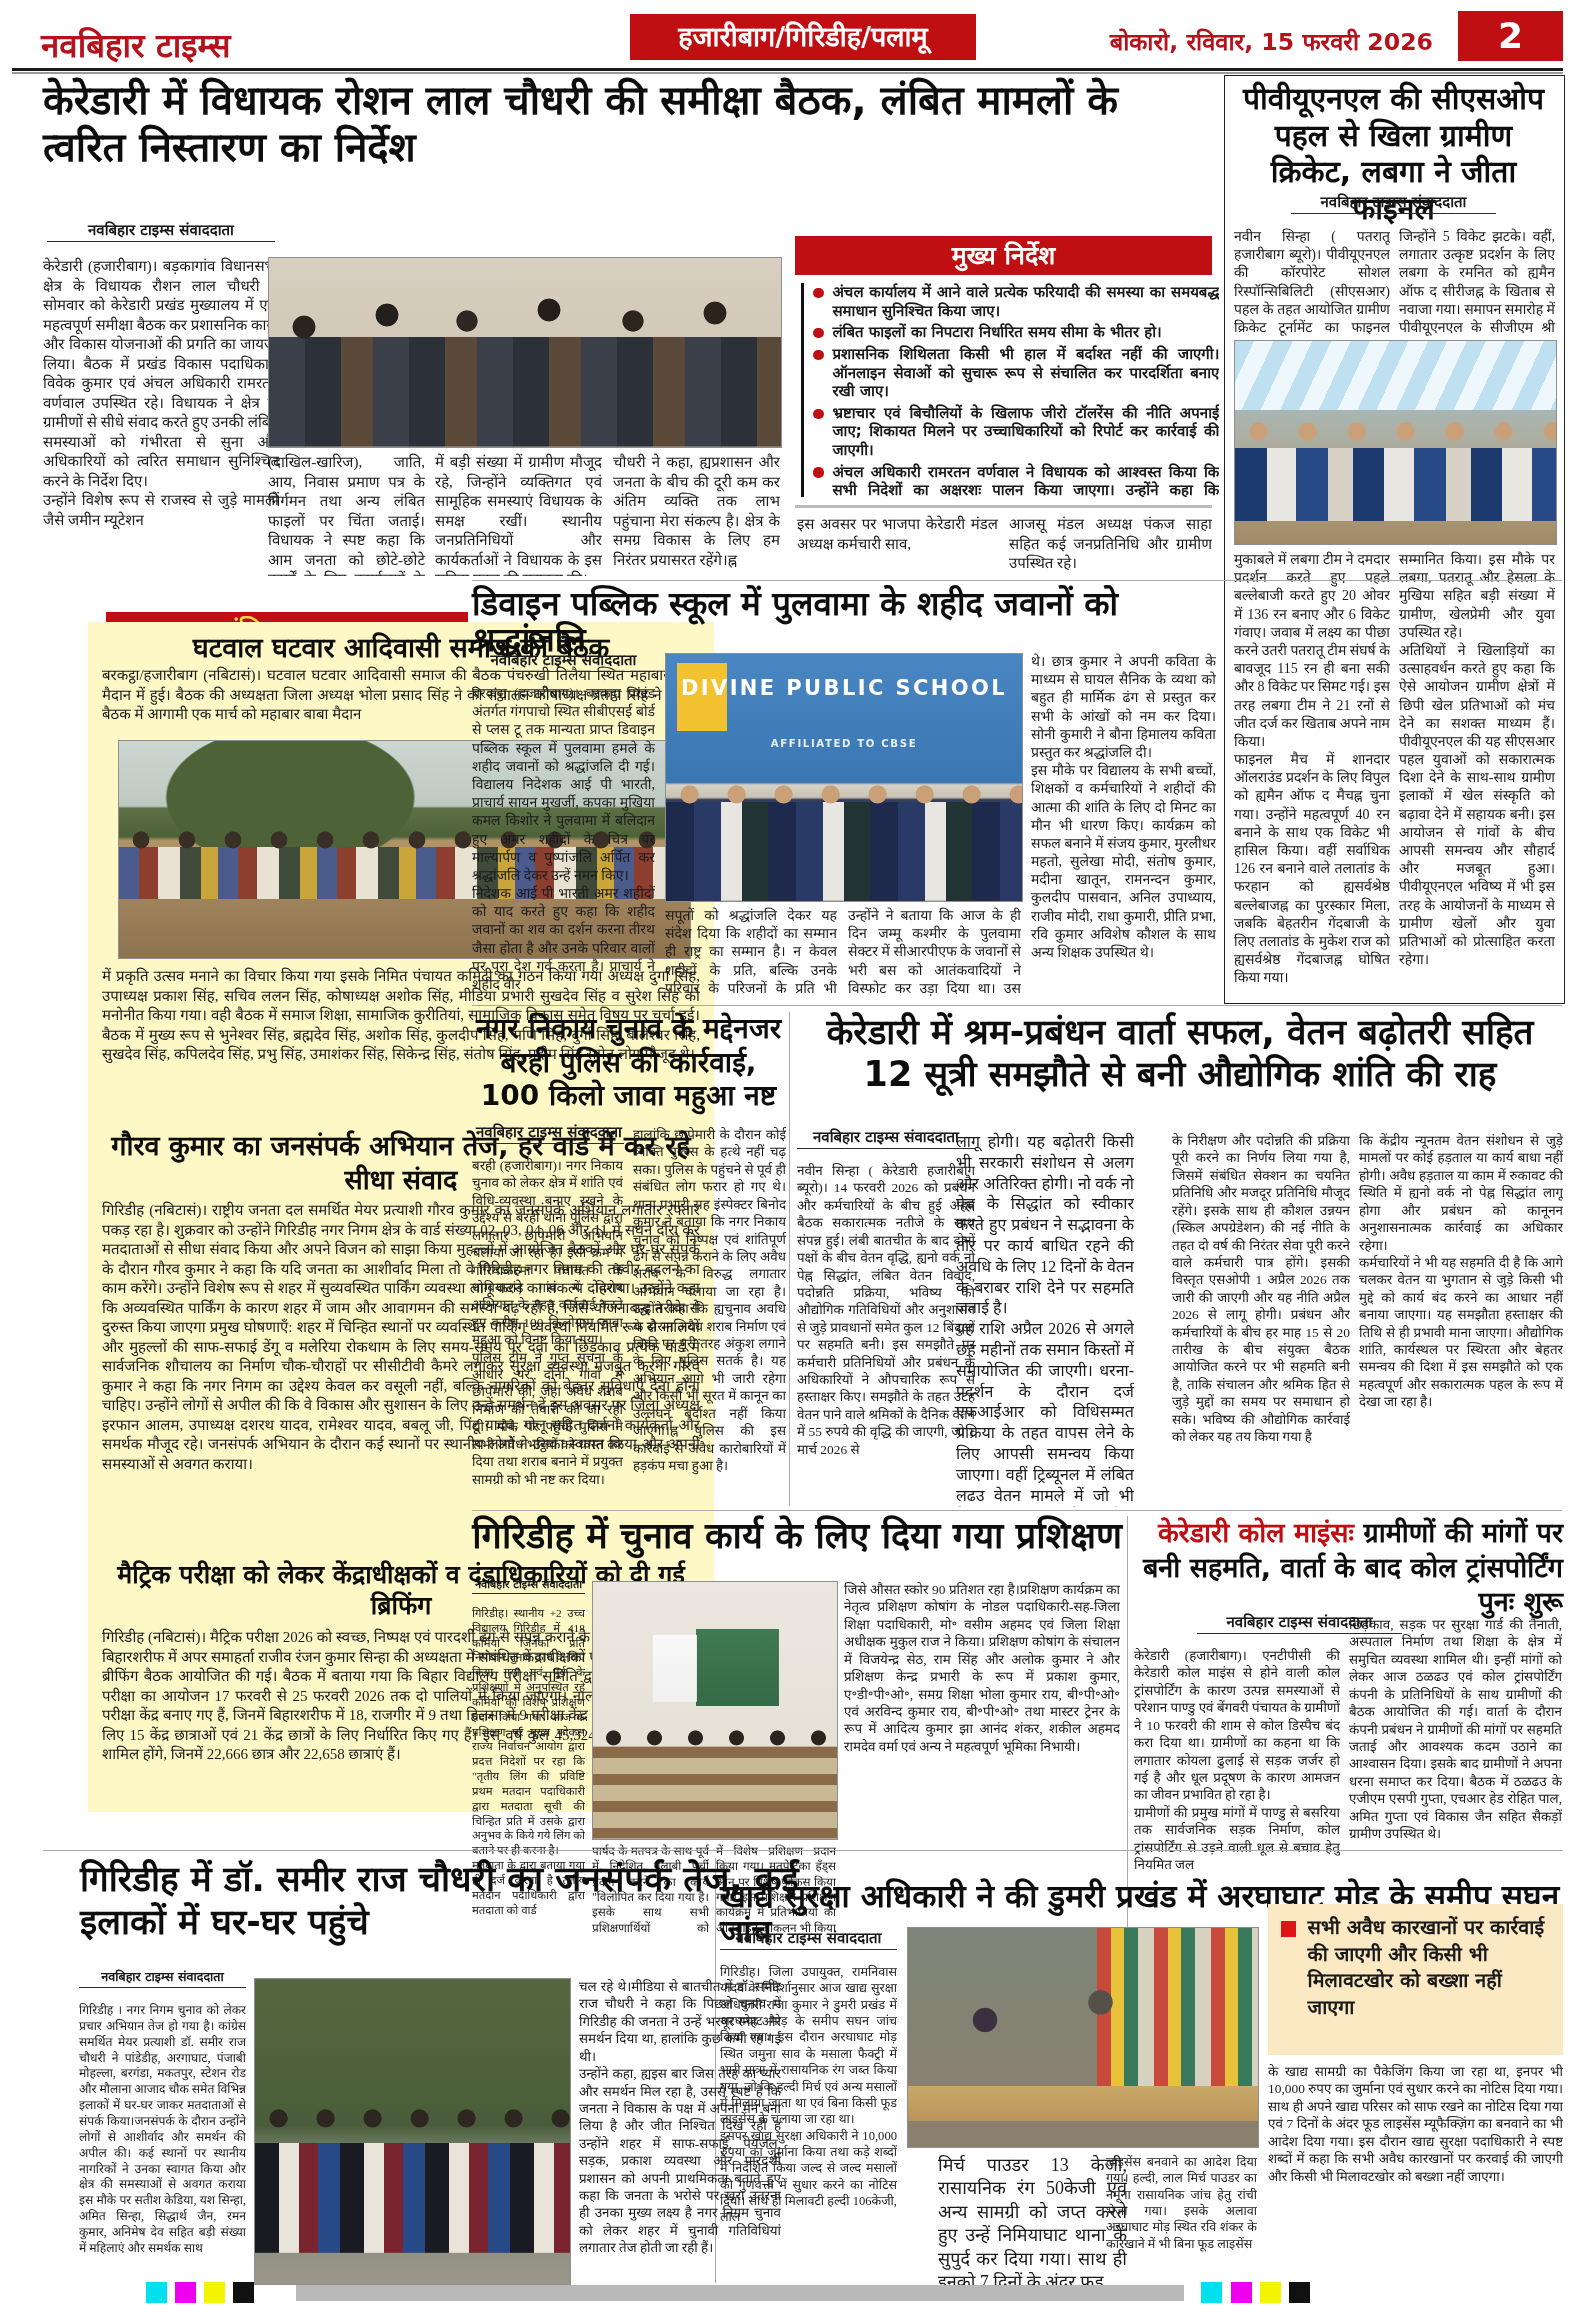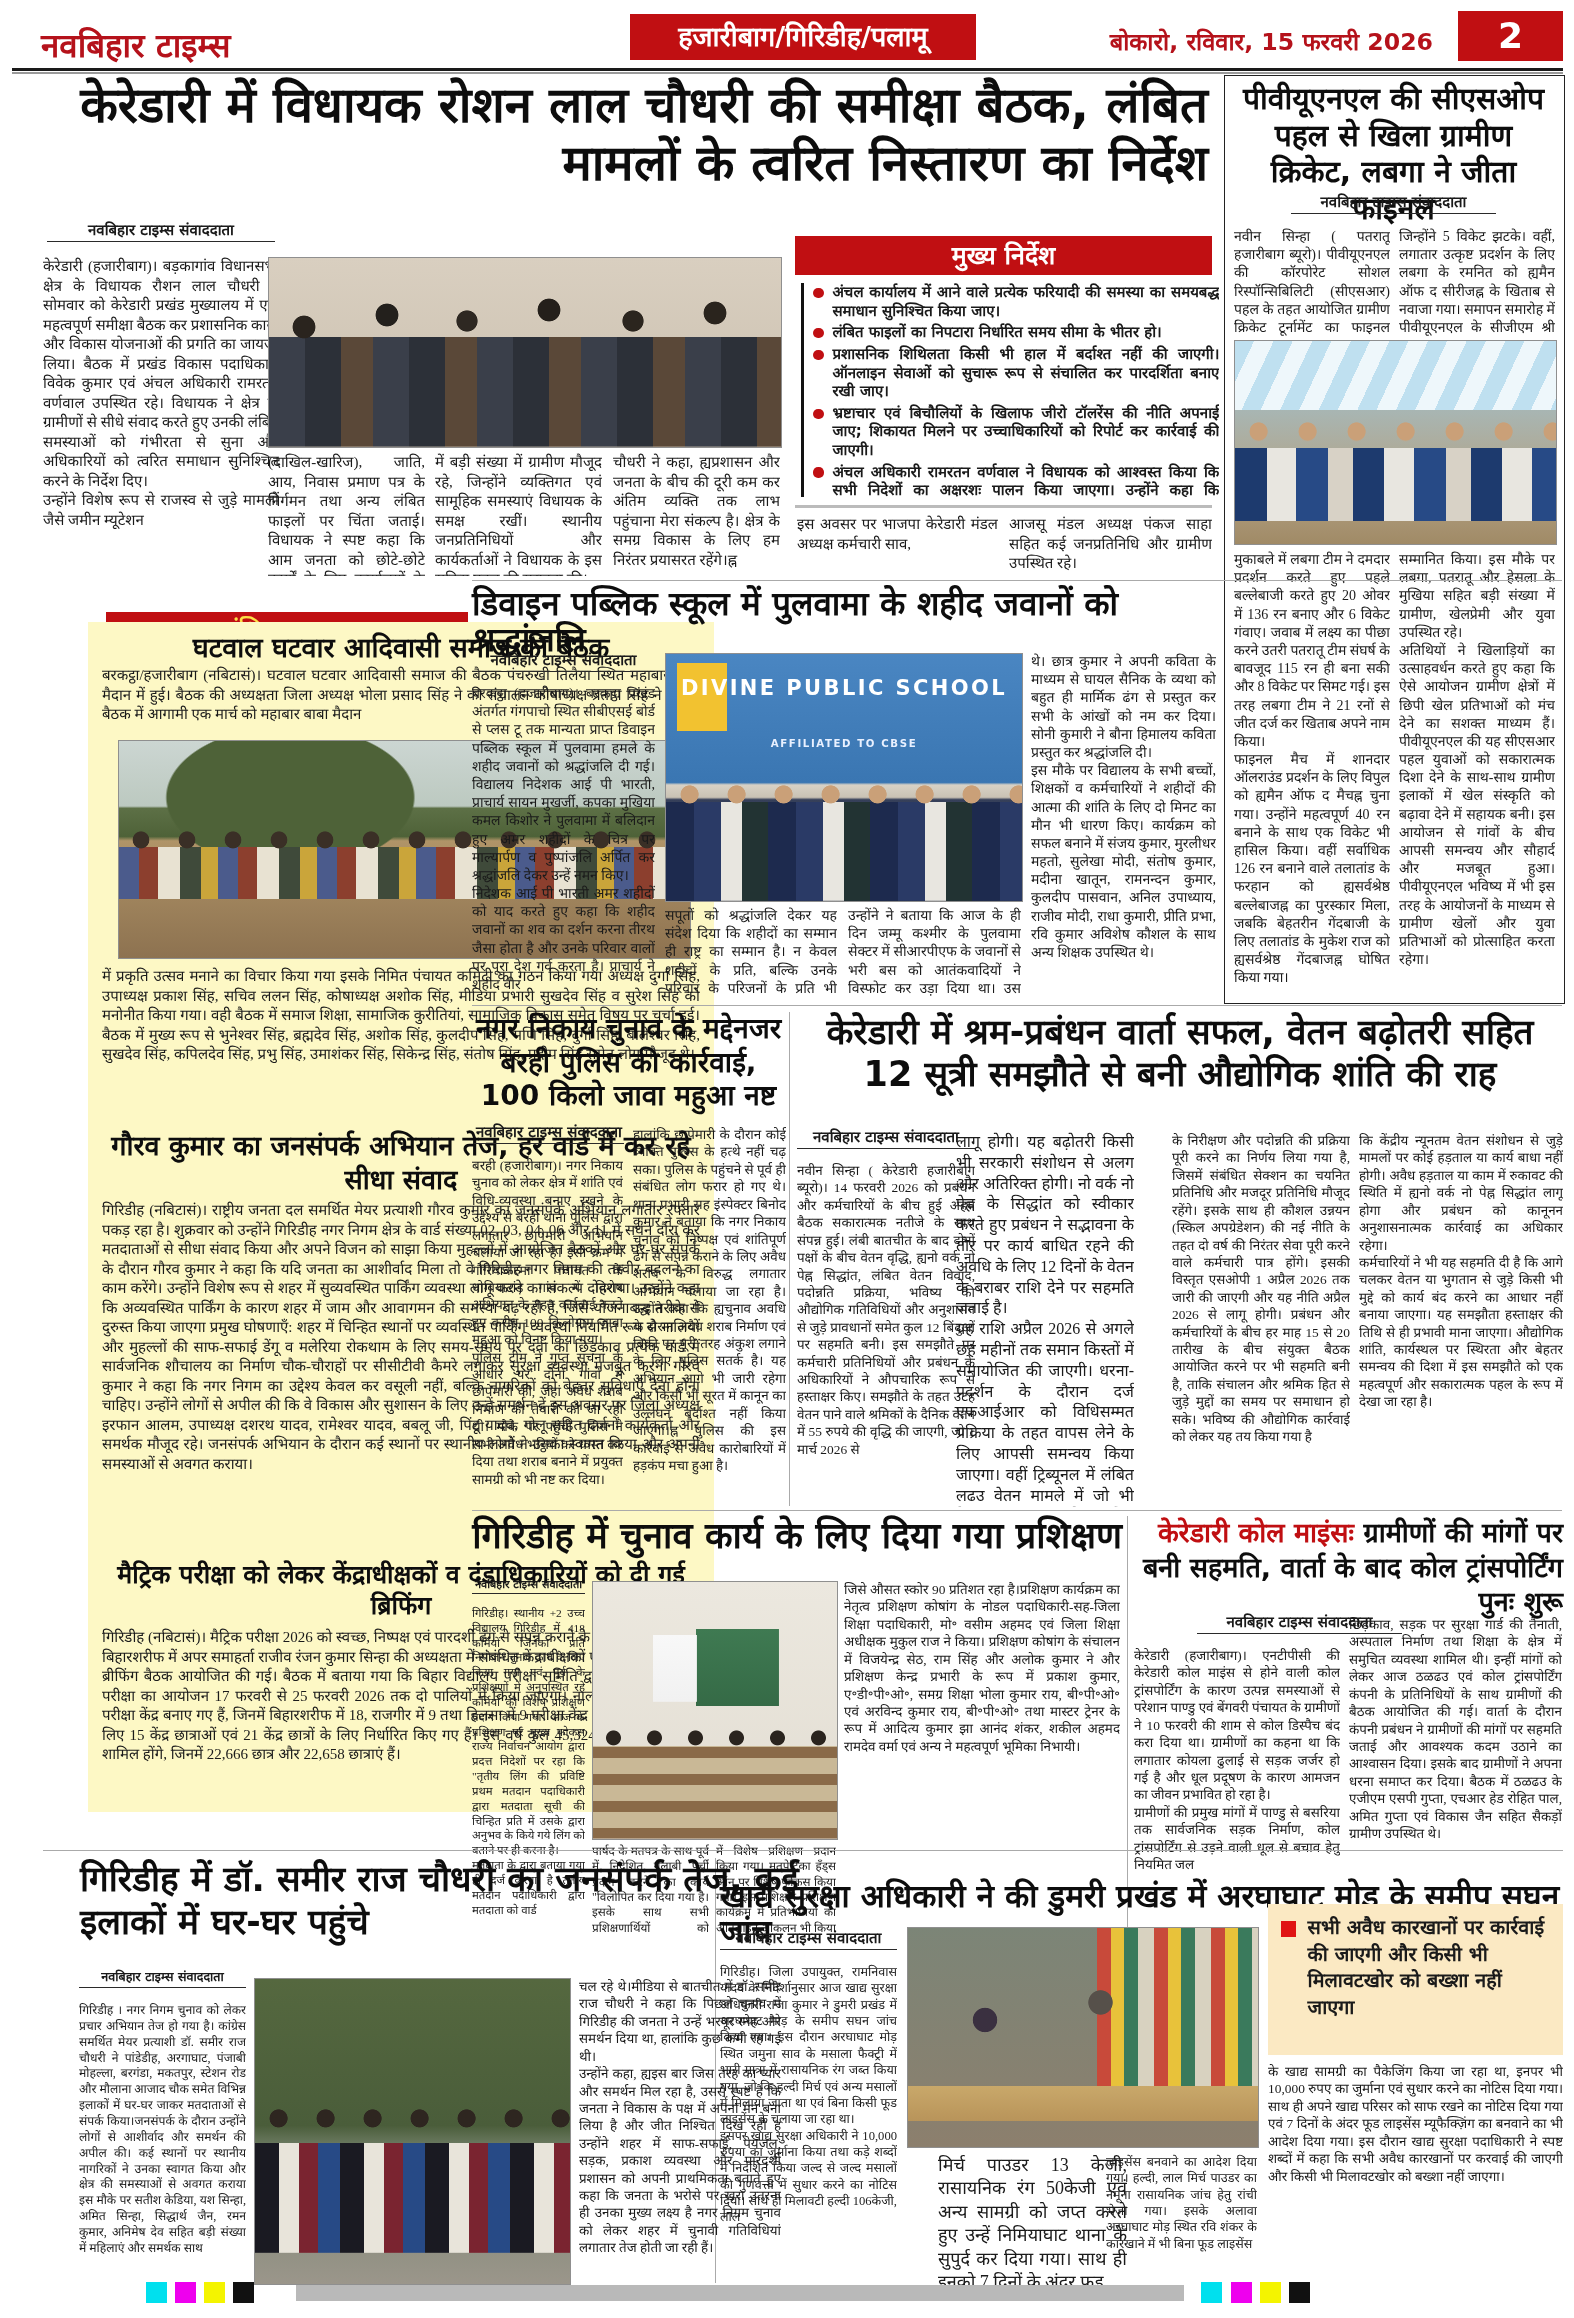--- a/index.html
+++ b/index.html
@@ -16,21 +16,21 @@
   
   #mast-name{left:41px;top:22px;font-size:33px;color:#b5121b;}
   #mast-region{left:630px;top:14px;width:346px;height:46px;background:#c00f12;color:#fff;
                font-size:27px;line-height:46px;text-align:center;}
   #mast-date{left:1102px;top:25px;width:331px;font-size:23.6px;color:#b5121b;text-align:right;}
   #mast-page{left:1458px;top:11px;width:105px;height:50px;background:#c00f12;color:#fff;
              font-size:36px;line-height:50px;text-align:center;}
   #hdr-rule1{left:11.8px;top:68px;width:1551px;height:3.1px;background:#1a1a1a;}
   #hdr-rule2{left:11.8px;top:72px;width:1551px;height:1.6px;background:#9a9a9a;}
   
-  #main-headline{left:43px;top:77px;width:1165px;font-size:49px;line-height:1.18;text-align:right;}
+  #main-headline{left:43px;top:77px;width:1165px;font-size:40px;line-height:1.18;}
   #main-byline{left:47px;top:219px;width:228px;}
   #main-col1{left:43px;top:257px;width:236px;height:318px;font-size:15px;}
   #photo-meeting{left:268px;top:257px;width:512px;height:189px;}
   #main-col2{left:268px;top:453px;width:157px;height:123px;font-size:15px;}
   #main-col3{left:435px;top:453px;width:167px;height:123px;font-size:15px;}
   #main-col4{left:613px;top:453px;width:167px;height:123px;font-size:15px;}
   #dir-title{left:795px;top:236px;width:417px;height:39px;background:#c00f12;color:#fff;
              font-size:25px;line-height:39px;text-align:center;}
   #dir-list{left:801px;top:283px;width:406px;height:214px;border-left:3.9px solid #111;padding-left:9.4px;overflow:hidden;}
   .dir-item{position:relative;padding-left:19px;font-size:15px;line-height:1.24;font-weight:600;

